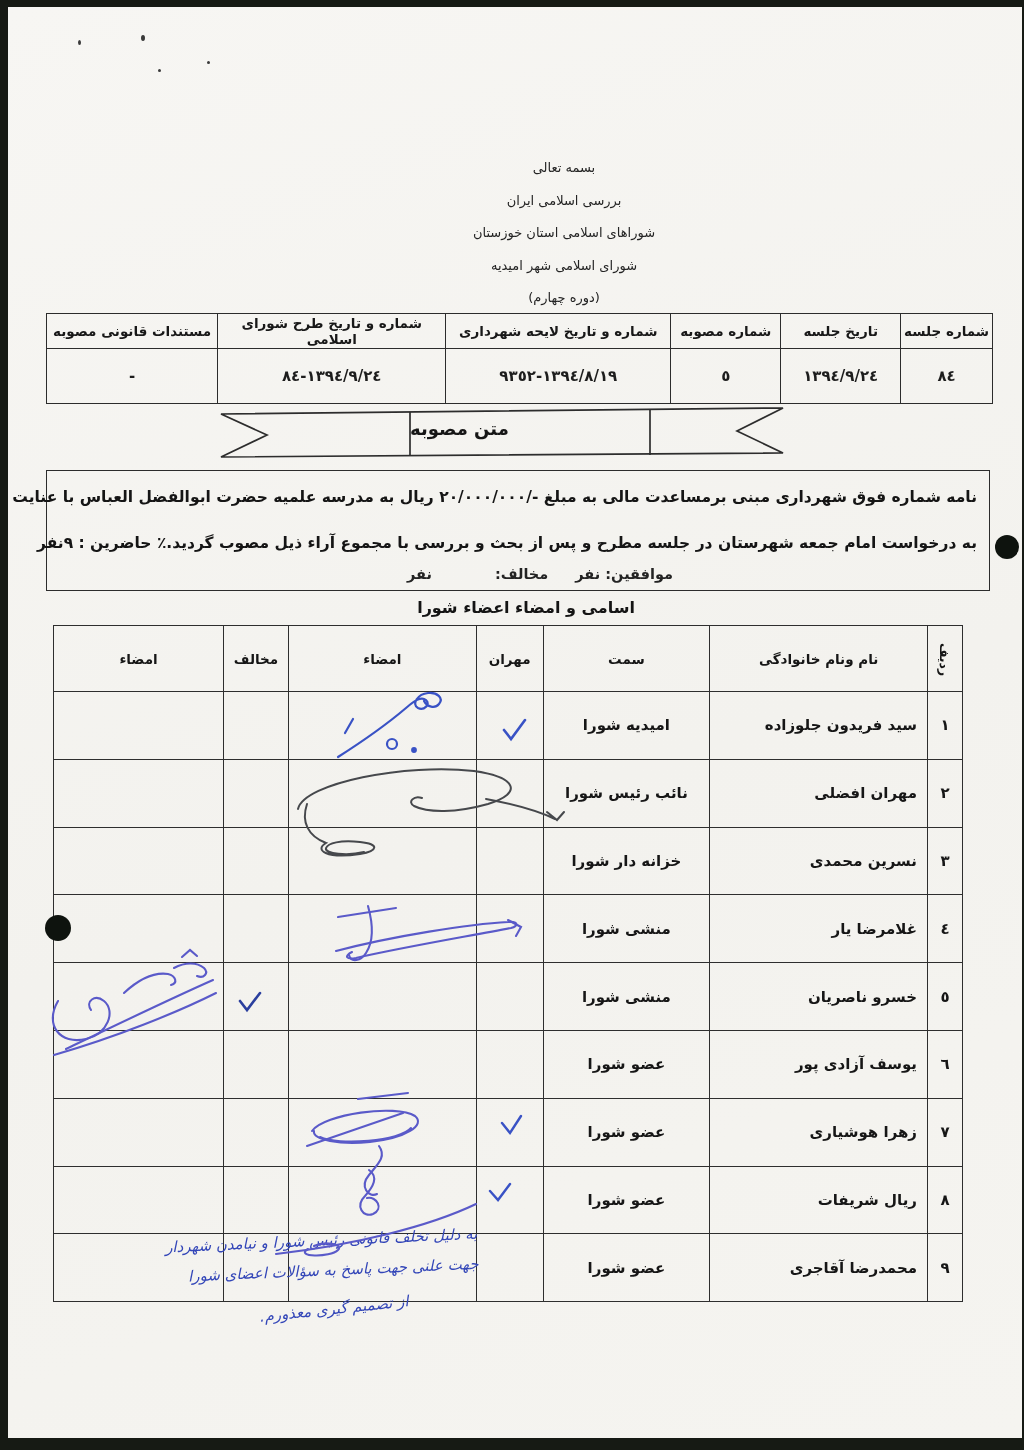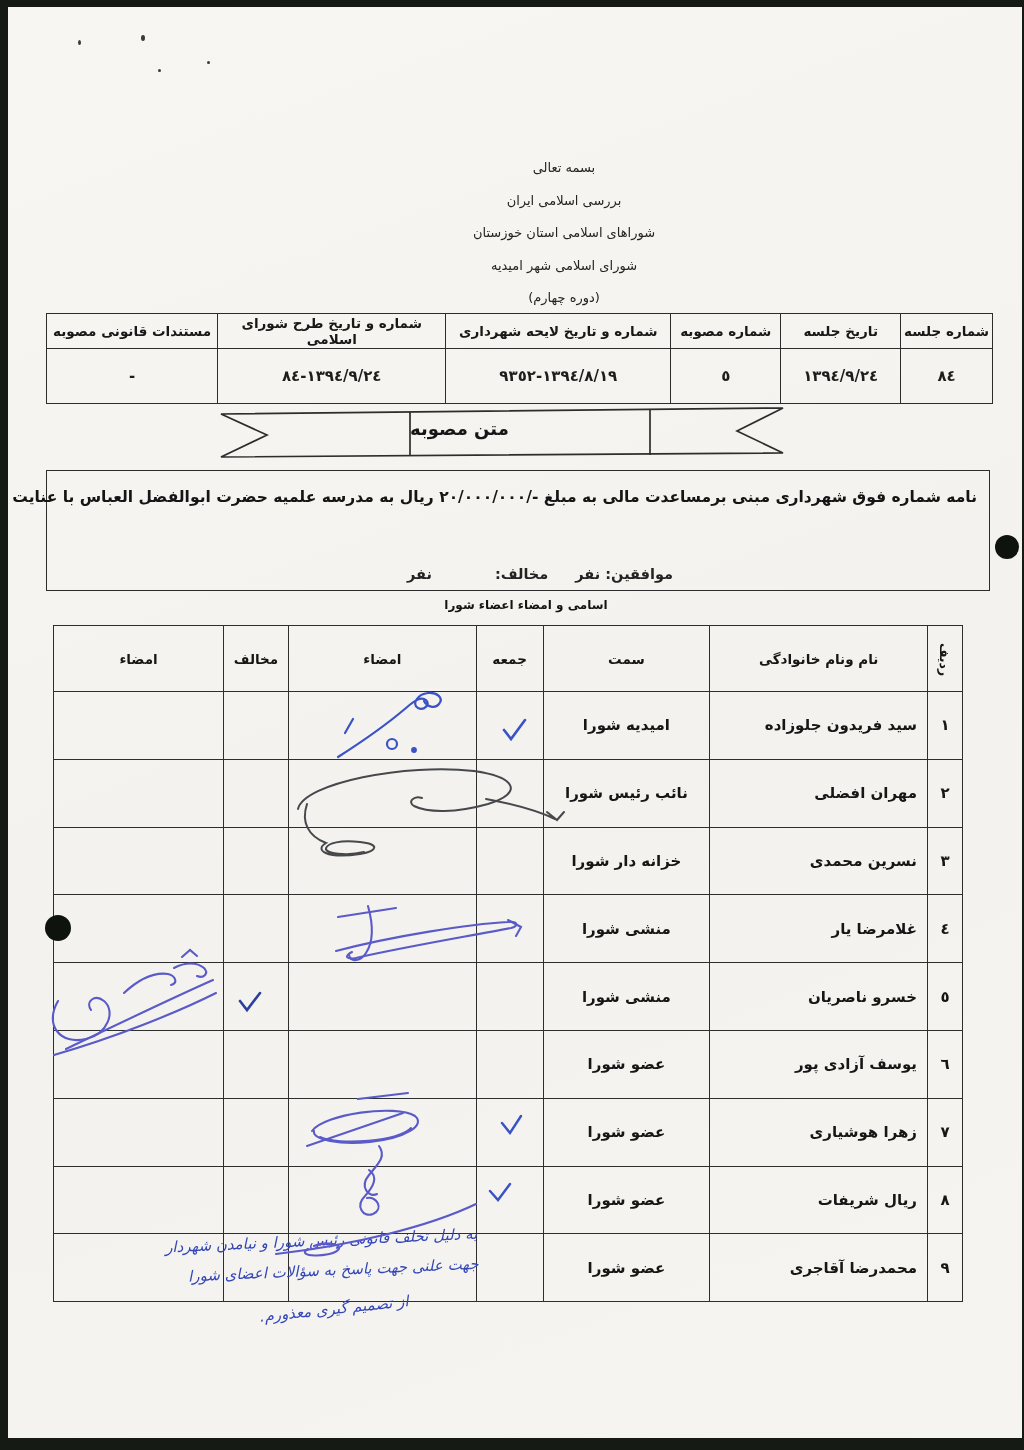--- a/index.html
+++ b/index.html
@@ -31,21 +31,21 @@
   .res-line{position:absolute;right:12px;left:12px;font-weight:bold;font-size:15.5px;color:#151515;white-space:nowrap;text-align:justify;text-align-last:justify;}
   .res-line-1{top:17px;}
   .res-line-2{top:63px;}
   .spaced{letter-spacing:2px;}
   .res-line-3{position:absolute;top:95px;right:0;left:0;text-align:center;font-size:14.5px;font-weight:bold;letter-spacing:2.5px;color:#232323;}
   .res-line-3 span{margin:16px 0 0 0;}
   .gap-s{margin-left:22px !important;}
   .gap-l{margin-left:58px !important;}
   .gap-m{margin-left:44px !important;}
   
-  .members-title{position:absolute;top:591px;left:0;right:0;text-align:center;padding-left:22px;font-size:12px;font-weight:bold;color:#141414;}
+  .members-title{position:absolute;top:591px;left:0;right:0;text-align:center;padding-left:22px;font-size:16px;font-weight:bold;color:#141414;}
   .members-table{position:absolute;right:59px;top:618px;width:910px;}
   .members-table th,.members-table td{border:1.7px solid #2e2e2e;vertical-align:middle;overflow:visible;}
   .members-table th{height:63px;font-size:13.5px;font-weight:bold;color:#161616;text-align:center;}
   .members-table td{height:64.8px;font-size:15px;font-weight:bold;color:#161616;}
   .cell-no{text-align:center;font-size:14px;}
   .cell-name{padding-right:10px;}
   .cell-pos{text-align:center;font-size:14.5px;}
   .rot{display:inline-block;transform:rotate(90deg);font-size:12.5px;letter-spacing:0.5px;}
   
   .ink-overlay{position:absolute;left:0;top:0;width:1014px;height:1431px;pointer-events:none;}
@@ -111,20 +111,24 @@
     </svg>
     <div class="banner-title">متن مصوبه</div>
   </div>
 
   <div class="res-box">
     <div class="res-line res-line-1">
       <span>نامه شماره فوق شهرداری مبنی برمساعدت مالی به مبلغ</span>
       <span dir="ltr">٢٠/٠٠٠/٠٠٠/-</span>
       <span>ریال به مدرسه علمیه حضرت ابوالفضل العباس با عنایت</span>
     </div>
+    <div class="res-line res-line-2">
+      <span>به درخواست امام جمعه شهرستان در جلسه مطرح و پس از بحث و بررسی با مجموع آراء ذیل مصوب گردید.٪</span>
+      <span class="spaced">حاضرین : ٩نفر</span>
+    </div>
     <div class="res-line-3">
       <span>موافقین:</span>
       <span class="gap-s">نفر</span>
       <span class="gap-l">مخالف:</span>
       <span class="gap-m">نفر</span>
     </div>
   </div>
 
   <div class="members-title">اسامی و امضاء اعضاء شورا</div>
 
@@ -136,21 +140,21 @@
       <col style="width:7.35%">
         <col style="width:20.65%">
         <col style="width:7.15%">
         <col style="width:18.7%">
     </colgroup>
     <tbody>
         <tr>
       <th><span class="rot">ردیف</span></th>
       <th>نام ونام خانوادگی</th>
       <th>سمت</th>
-      <th>جمعه</th>
+      <th>مهران</th>
       <th>امضاء</th>
       <th>مخالف</th>
       <th>امضاء</th>
     </tr>
     <tr>
       <td class="cell-no">١</td>
       <td class="cell-name">سید فریدون جلوزاده</td>
       <td class="cell-pos">امیدیه شورا</td>
       <td></td>
           <td></td>

